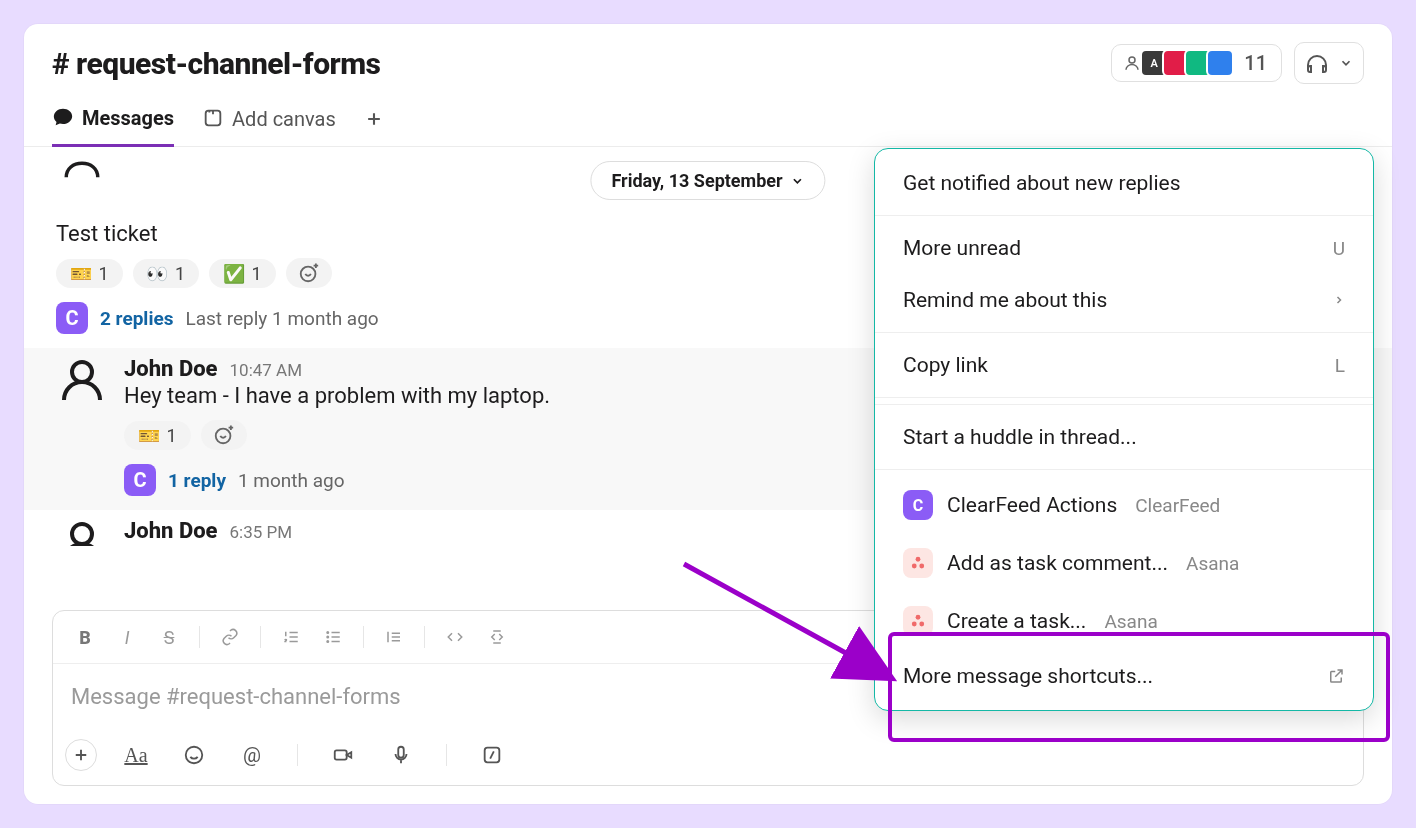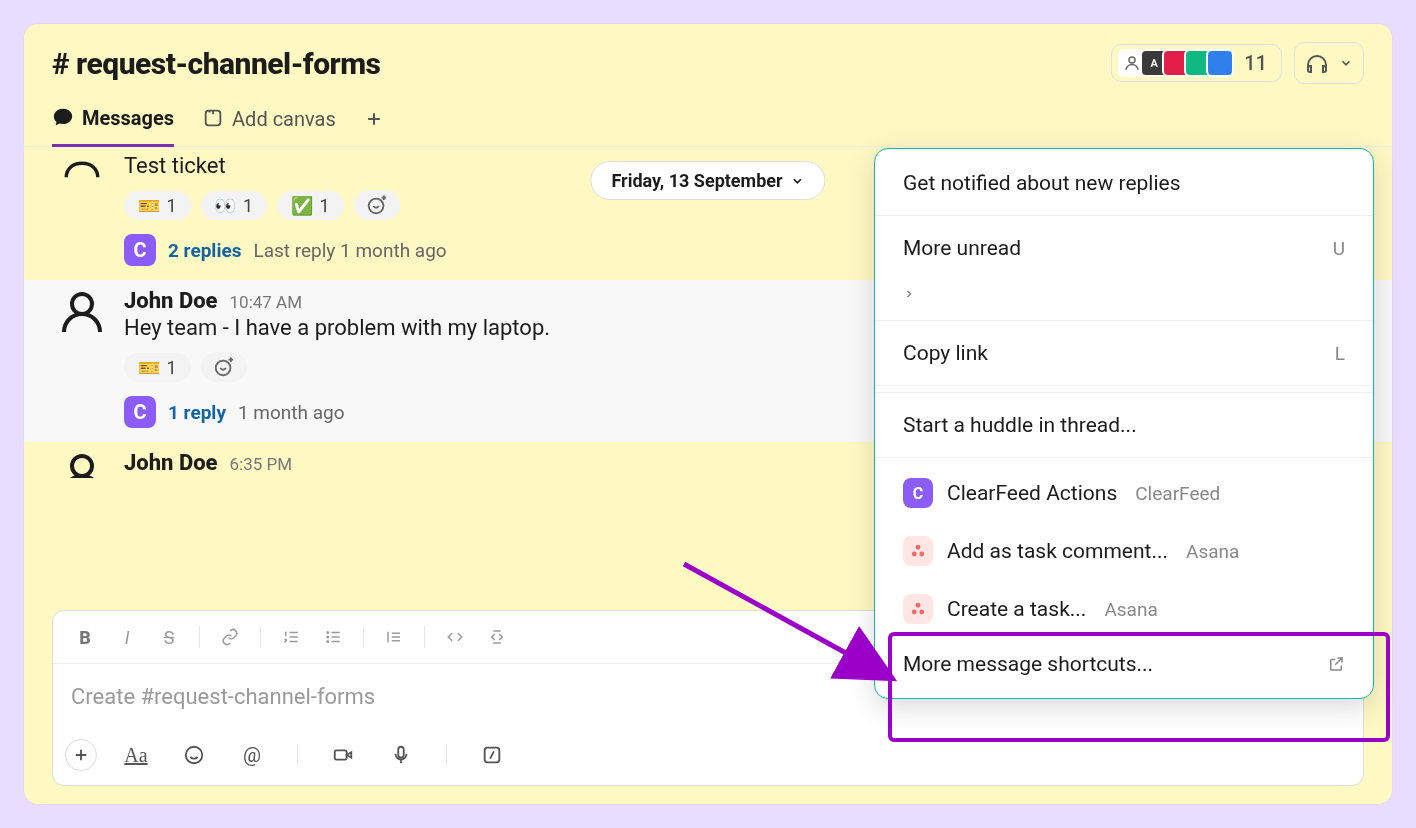--- a/index.html
+++ b/index.html
@@ -5,21 +5,21 @@
   * { box-sizing: border-box; margin: 0; padding: 0; }
   body {
     background: #e8dcff;
     font-family: -apple-system, BlinkMacSystemFont, "Segoe UI", Roboto, "Lato", sans-serif;
     width: 1416px;
     height: 828px;
     padding: 24px;
     position: relative;
   }
   .app-window {
-    background: #fef9c3;
+    background: #ffffff;
     border-radius: 14px;
     width: 100%;
     height: 100%;
     position: relative;
     overflow: visible;
     box-shadow: 0 0 0 1px rgba(0,0,0,0.02);
   }
   .header {
     display: flex;
     justify-content: space-between;
@@ -317,21 +317,21 @@
 
     <div class="date-pill">
       <span>Friday, 13 September</span>
       <span>
         <svg width="14" height="14" viewBox="0 0 24 24" fill="none" stroke="#1d1c1d" stroke-width="3">
             <path d="M6 9l6 6 6-6"></path>
           </svg>
       </span>
     </div>
 
-    <div class="msg" style="padding-top:4px;">
+    <div class="msg" style="padding-top:4px;flex-direction:column;">
       <div class="msg-avatar">
         <svg width="42" height="28" viewBox="0 0 24 14" fill="none" stroke="#1d1c1d" stroke-width="2">
             <path d="M3 14c0-5 4-8 9-8s9 3 9 8"></path>
           </svg>
       </div>
       <div class="msg-body">
         <div class="msg-text">Test ticket</div>
         <div class="reactions">
           <span class="reaction">
               <span>🎫</span>
@@ -446,21 +446,21 @@
         <svg width="18" height="18" viewBox="0 0 24 24" fill="none" stroke="#9a9a9a" stroke-width="2">
             <path d="M8 7l-5 5 5 5M16 7l5 5-5 5"></path>
           </svg>
       </span>
       <span class="tb-btn">
         <svg width="18" height="18" viewBox="0 0 24 24" fill="none" stroke="#9a9a9a" stroke-width="2">
             <path d="M9 8l-4 4 4 4M15 8l4 4-4 4M7 4h10M7 20h10"></path>
           </svg>
       </span>
     </div>
-    <div class="composer-input">Create #request-channel-forms</div>
+    <div class="composer-input">Message #request-channel-forms</div>
     <div class="composer-toolbar-bottom">
       <span class="bb-btn plus">
         <svg width="18" height="18" viewBox="0 0 24 24" fill="none" stroke="#555" stroke-width="2.5">
             <path d="M12 5v14M5 12h14"></path>
           </svg>
       </span>
       <span class="bb-btn" style="font-family:serif; text-decoration:underline;">Aa</span>
       <span class="bb-btn">
         <svg width="22" height="22" viewBox="0 0 24 24" fill="none" stroke="#555" stroke-width="2">
             <circle cx="12" cy="12" r="9"></circle>
@@ -494,20 +494,21 @@
   <div class="context-menu">
     <div class="cm-item">
       <span>Get notified about new replies</span>
     </div>
     <div class="cm-sep"></div>
     <div class="cm-item">
       <span>More unread</span>
       <span class="shortcut">U</span>
     </div>
     <div class="cm-item">
+      <span>Remind me about this</span>
       <span class="shortcut">
         <svg width="12" height="12" viewBox="0 0 24 24" fill="none" stroke="#888" stroke-width="3">
             <path d="M9 6l6 6-6 6"></path>
           </svg>
       </span>
     </div>
     <div class="cm-sep"></div>
     <div class="cm-item">
       <span>Copy link</span>
       <span class="shortcut">L</span>

